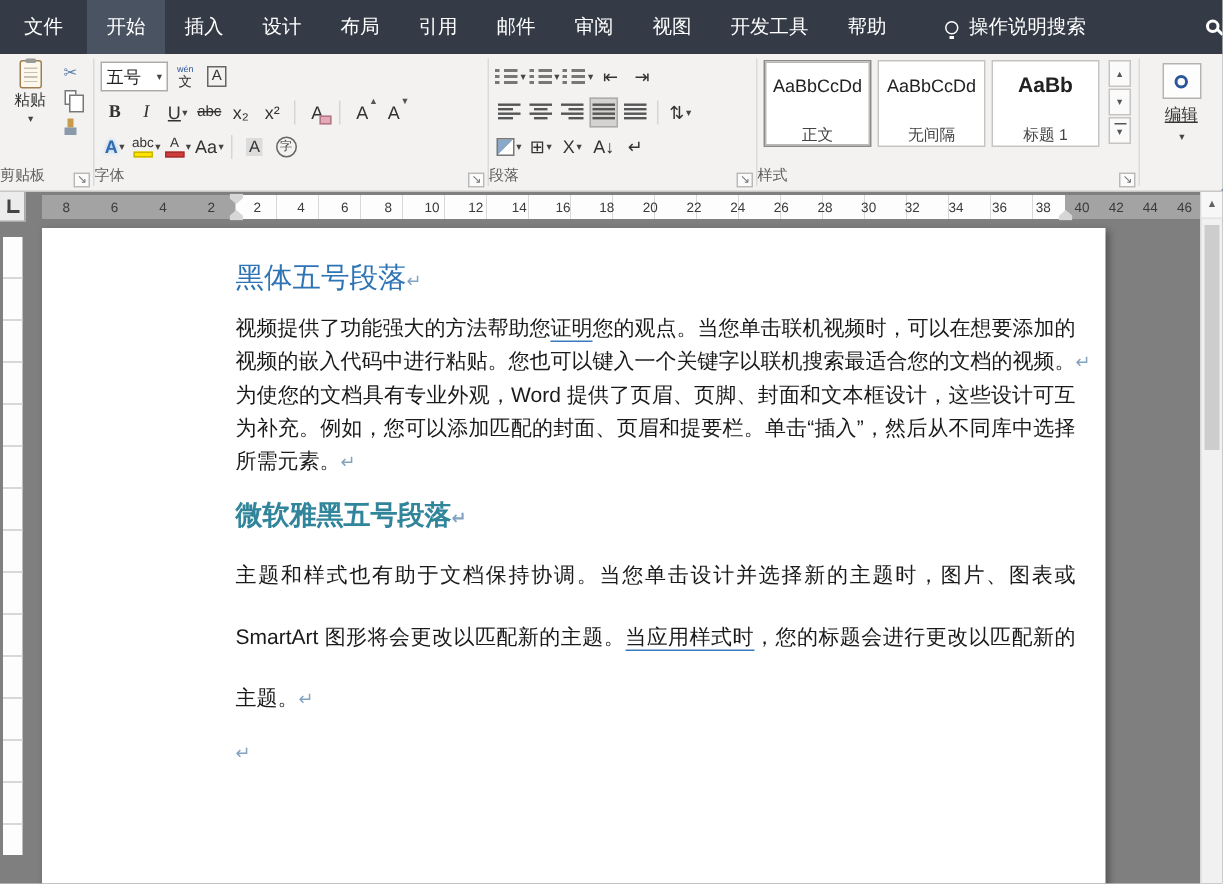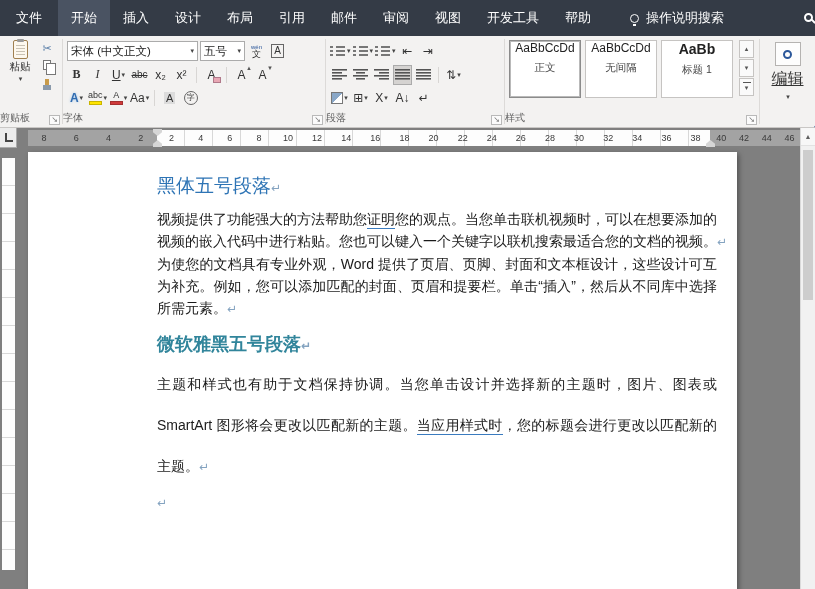--- a/index.html
+++ b/index.html
@@ -81,34 +81,34 @@
   .al-l { background-image:linear-gradient(#555,#555),linear-gradient(#555,#555),linear-gradient(#555,#555),linear-gradient(#555,#555); background-size:15px 1.6px,10px 1.6px,15px 1.6px,10px 1.6px; background-position:0 0,0 3px,0 6px,0 9px; }
   .al-c { background-image:linear-gradient(#555,#555),linear-gradient(#555,#555),linear-gradient(#555,#555),linear-gradient(#555,#555); background-size:15px 1.6px,9px 1.6px,15px 1.6px,9px 1.6px; background-position:0 0,3px 3px,0 6px,3px 9px; }
   .al-r { background-image:linear-gradient(#555,#555),linear-gradient(#555,#555),linear-gradient(#555,#555),linear-gradient(#555,#555); background-size:15px 1.6px,10px 1.6px,15px 1.6px,10px 1.6px; background-position:0 0,5px 3px,0 6px,5px 9px; }
   .al-j { background-image:linear-gradient(#555,#555),linear-gradient(#555,#555),linear-gradient(#555,#555),linear-gradient(#555,#555); background-size:15px 1.6px,15px 1.6px,15px 1.6px,15px 1.6px; background-position:0 0,0 3px,0 6px,0 9px; }
   .ib.pressed { background:#D5D3D1; border:1px solid #ABABAB; }
   .shadingbox { width:12px; height:12px; border:1px solid #777; background:linear-gradient(135deg,#8AA8C8 50%,#fff 50%); display:inline-block; }
 
   
   .grp-styles { flex:1; }
   .styles-body { display:flex; gap:4px; padding-top:4px; }
-  .stylecard { width:72px; height:58px; background:#fff; border:1px solid #C6C4C2; display:flex; flex-direction:column; align-items:center; justify-content:flex-start; gap:6px; }
+  .stylecard { width:72px; height:58px; background:#fff; border:1px solid #C6C4C2; display:flex; flex-direction:column; align-items:center; justify-content:flex-end; gap:19px; }
   .stylecard.selected { border:1px solid #8B8B8B; box-shadow:inset 0 0 0 1px #B9B9B9; }
   .stylecard .prev { font-size:12px; color:#222; }
   .stylecard .prev.big { font-size:14px; font-weight:bold; }
   .stylecard .sname { font-size:10.5px; color:#444; }
   .gal-col { display:flex; flex-direction:column; gap:1px; margin-left:2px; }
   .gal-col .gbtn { width:15px; height:18px; border:1px solid #C6C4C2; background:#FAFAFA; font-size:7px; color:#555; display:flex; align-items:center; justify-content:center; flex-direction:column; }
   .gbtn.more i { display:block; width:8px; height:1px; background:#555; margin-bottom:1px; }
 
   
   .grp-edit { width:55px; align-items:center; padding-top:6px; display:flex; flex-direction:column; gap:3px; }
   .edit-btn { width:26px; height:24px; border:1px solid #B5B3B1; background:#FDFDFD; display:flex; align-items:center; justify-content:center; }
   .mag-blue { border-color:#2B579A; } .mag-blue::after { background:#2B579A; }
-  .edit-lbl { font-size:16px; color:#333;text-decoration:underline; }
+  .edit-lbl { font-size:11px; color:#333;text-decoration:underline; }
 
   
   .ruler-row { position:absolute; top:128px; left:0; right:0; height:20px; background:#7F7F7F; }
   .tabsel { position:absolute; left:0; top:0; width:17px; height:20px; background:#ECECEC; border-right:1px solid #AAA; border-bottom:1px solid #AAA; }
   .tabsel::after { content:""; position:absolute; left:5px; top:5px; width:6px; height:7px; border-left:2px solid #444; border-bottom:2px solid #444; }
   .band { position:absolute; left:28px; right:14px; top:2px; height:16px; background:#A3A3A3; display:flex; }
   .band-left { width:129px; display:flex; }
   .band-mid { width:553px; background:#FDFDFD; display:flex; background-image:repeating-linear-gradient(to right,transparent 0 27px,#D8D8D8 27px 28px); }
   .band-right { flex:1; display:flex; max-width:118px; }
   .rnum { flex:1; text-align:center; font-size:9px; line-height:16px; color:#3A3A3A; }
@@ -182,24 +182,20 @@
     <div class="grp-foot">
       <span>剪贴板</span>
       <span class="launcher">↘</span>
     </div>
   </div>
   <div class="vsep"></div>
 
   <div class="grp grp-font">
     <div class="grp-body">
       <div class="row">
-        <div class="combo combo-font">
-          <span>宋体 (中文正文)</span>
-          <span class="caret">▾</span>
-        </div>
         <div class="combo combo-size">
           <span>五号</span>
           <span class="caret">▾</span>
         </div>
         <span class="ib">
           <span class="pinyin">
               <i>wén</i>
               <b>文</b>
             </span>
         </span>

